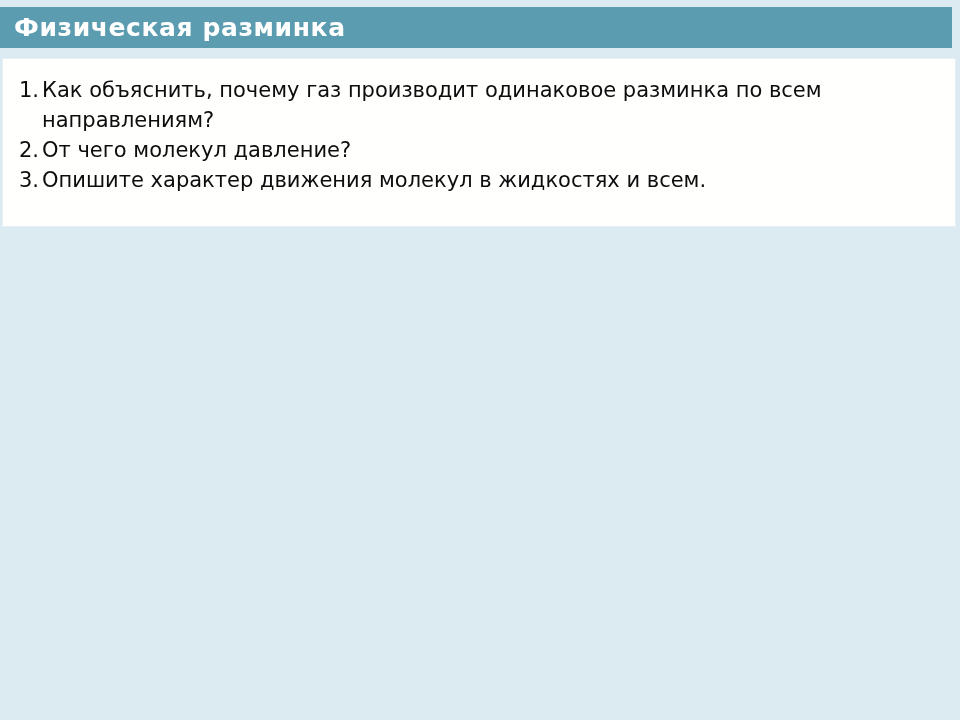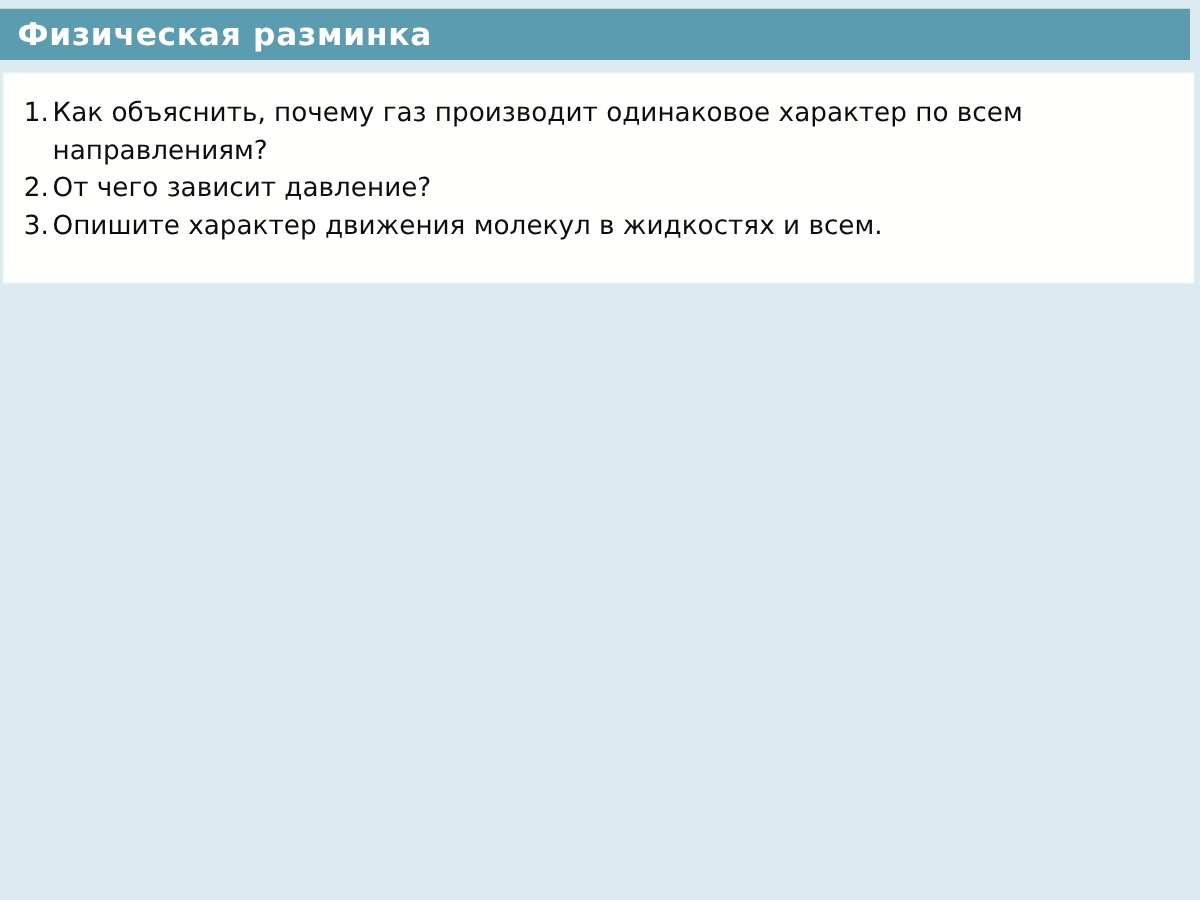--- a/index.html
+++ b/index.html
@@ -86,26 +86,26 @@
 
   <div class="title-bar">
     <span class="title-text">Физическая разминка</span>
   </div>
 
   <div class="content-panel">
     <ul class="question-list">
 
       <li class="question-item">
         <span class="q-num">1.</span>
-        <span class="q-text">Как объяснить, почему газ производит одинаковое характер по всем направлениям?</span>
+        <span class="q-text">Как объяснить, почему газ производит одинаковое разминка по всем направлениям?</span>
       </li>
 
       <li class="question-item">
         <span class="q-num">2.</span>
-        <span class="q-text">От чего зависит давление?</span>
+        <span class="q-text">От чего молекул давление?</span>
       </li>
 
       <li class="question-item">
         <span class="q-num">3.</span>
         <span class="q-text">Опишите характер движения молекул в жидкостях и всем.</span>
       </li>
 
     </ul>
   </div>
 

